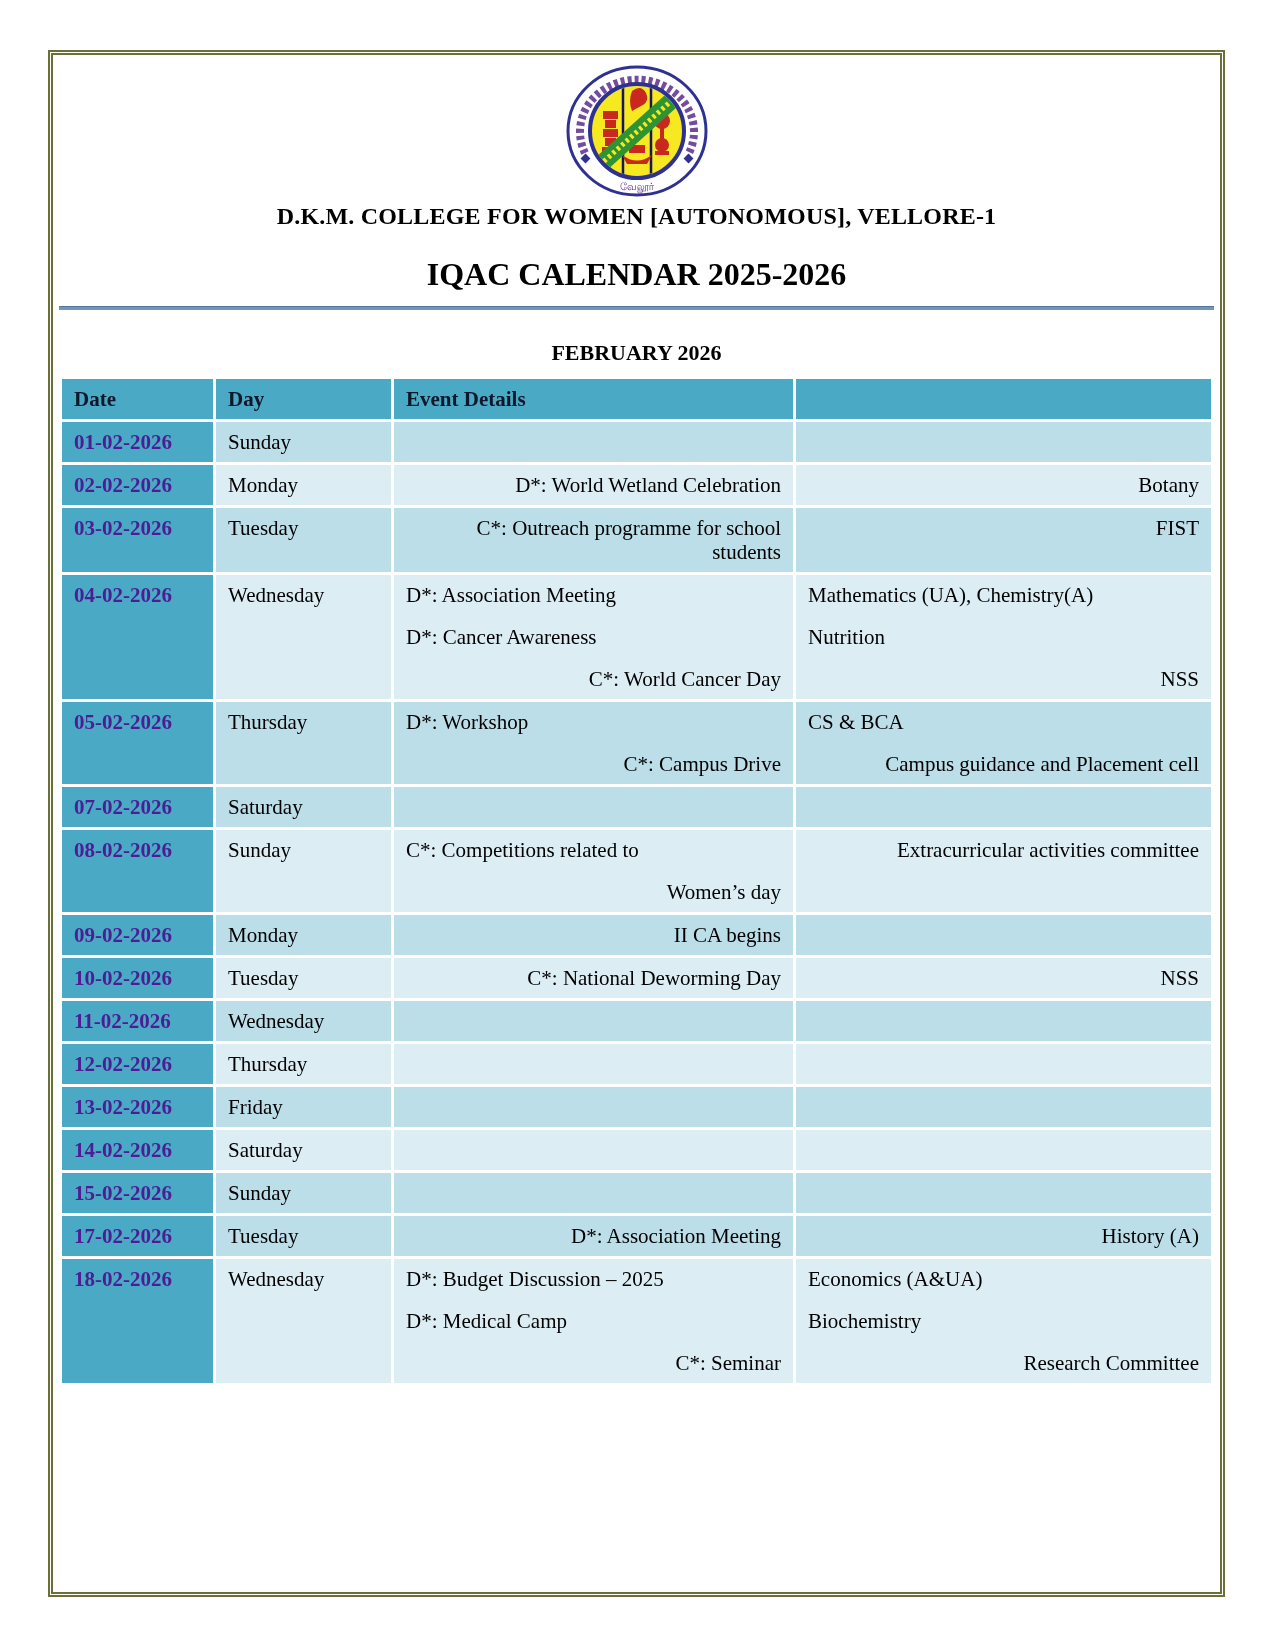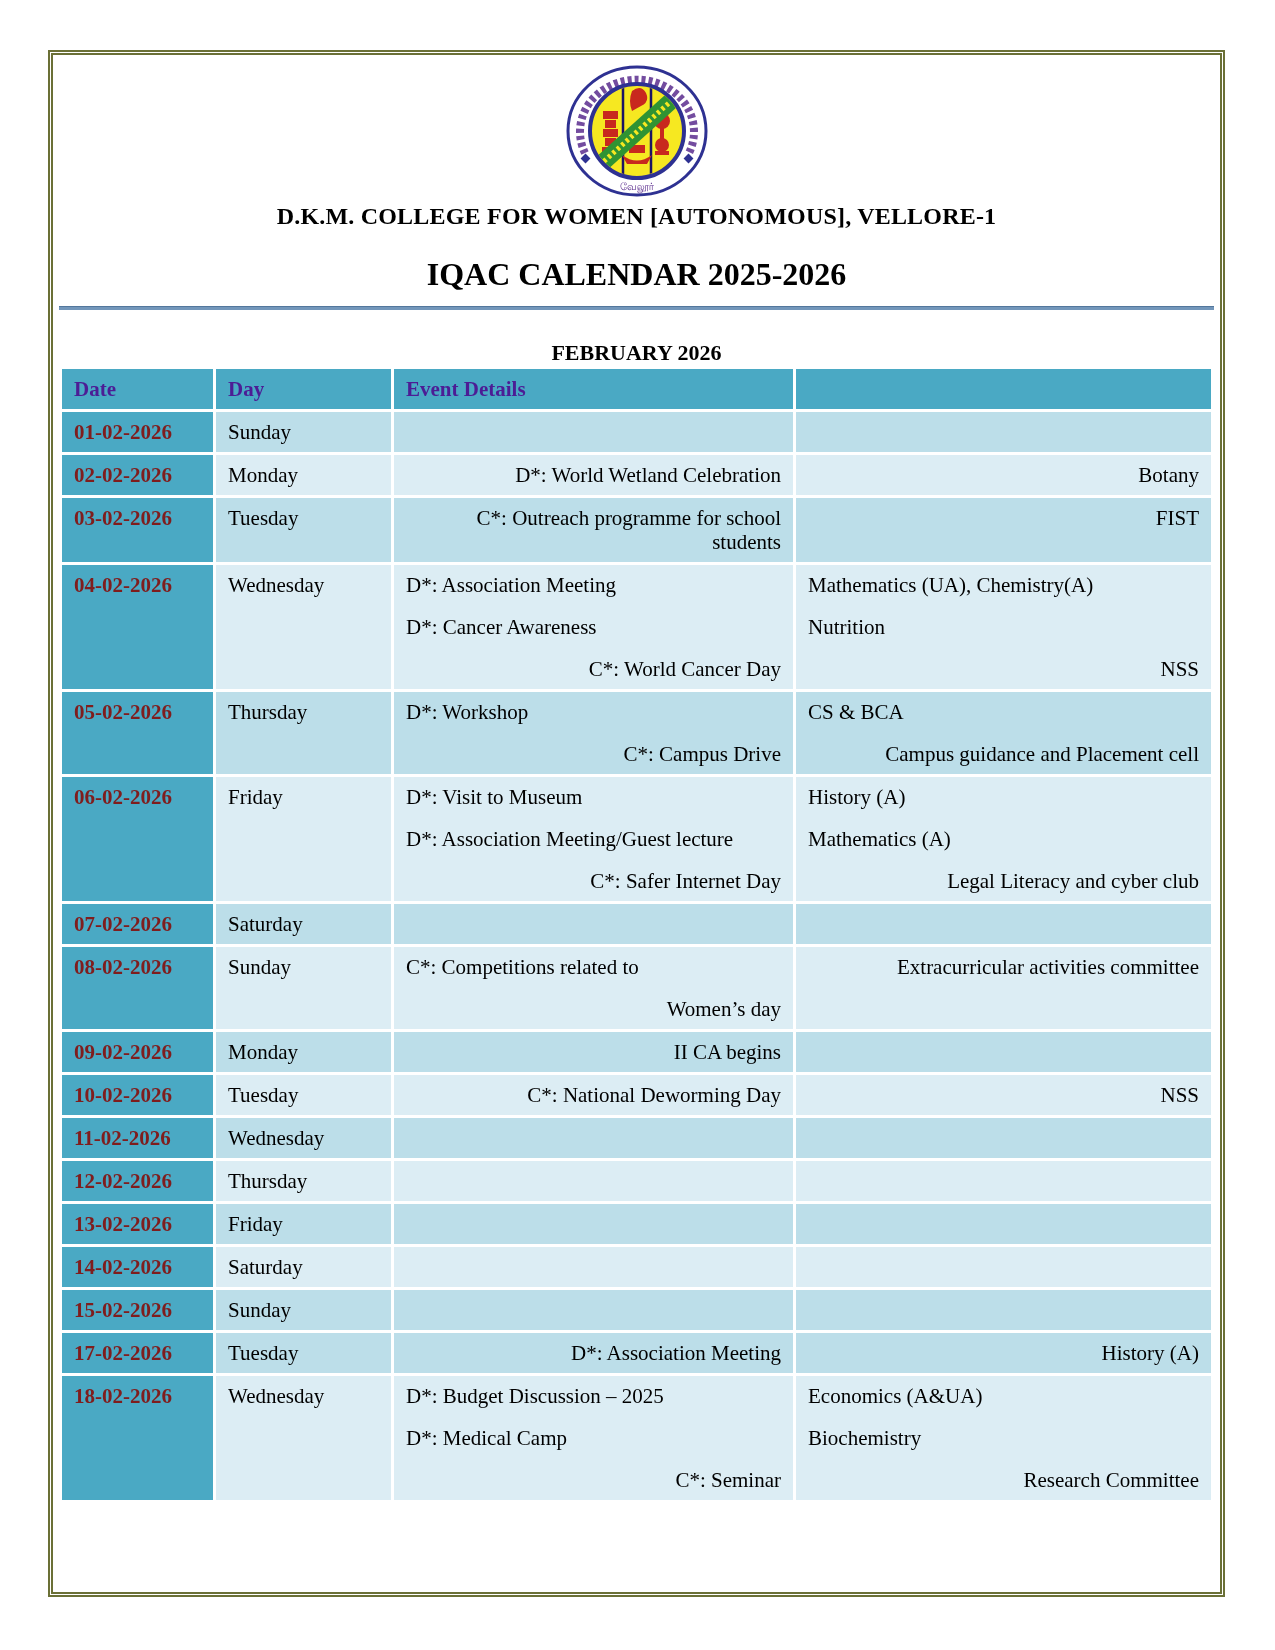--- a/index.html
+++ b/index.html
@@ -21,36 +21,36 @@
     letter-spacing:0.2px;
   }
   .doc-title {
     font-size:32px; font-weight:bold; text-align:center; margin:26px 0 0 0;
   }
   .rule {
     height:3px; background:#7296BA; border-top:1px solid #53779C;
     margin:13px 2px 0 2px;
   }
   .month-title {
-    font-size:22px; font-weight:bold; text-align:center; margin:30px 0 0 0;
+    font-size:22px; font-weight:bold; text-align:center; margin:30px 0 10px 0;
   }
 
   table.calendar {
     width:1152px; margin-left:2px; border-collapse:collapse; table-layout:fixed;
   }
   table.calendar th, table.calendar td {
     border:3px solid #ffffff; vertical-align:top;
     font-size:21px; line-height:24px; padding:8px 12px;
     overflow:hidden; word-wrap:break-word;
   }
   table.calendar th {
-    background:#4AA9C4; color:#4c1d95; text-align:left; font-weight:bold;
+    background:#4AA9C4; color:#0f172a; text-align:left; font-weight:bold;
   }
   td.date-cell {
-    background:#4AA9C4; color:#7f1d1d; font-weight:bold; white-space:nowrap;
+    background:#4AA9C4; color:#4c1d95; font-weight:bold; white-space:nowrap;
   }
   tr.stripe-a td.day-cell, tr.stripe-a td.event-cell, tr.stripe-a td.dept-cell { background:#BCDEE9; }
   tr.stripe-b td.day-cell, tr.stripe-b td.event-cell, tr.stripe-b td.dept-cell { background:#DCEDF4; }
   p.line { margin:0 0 18px 0; }
   p.line:last-child { margin-bottom:0;text-align:right; }
 </style>
 </head>
 <body>
 
 <div class="frame">
@@ -170,34 +170,20 @@
     <td class="day-cell">Thursday</td>
     <td class="event-cell">
               <p class="line">D*: Workshop</p>
               <p class="line">C*: Campus Drive</p>
             </td>
     <td class="dept-cell">
               <p class="line">CS &amp; BCA</p>
               <p class="line">Campus guidance and Placement cell</p>
             </td>
   </tr>
-          <tr class="stripe-b">
-    <td class="date-cell">06-02-2026</td>
-    <td class="day-cell">Friday</td>
-    <td class="event-cell">
-              <p class="line">D*: Visit to Museum</p>
-              <p class="line">D*: Association Meeting/Guest lecture</p>
-              <p class="line">C*: Safer Internet Day</p>
-            </td>
-    <td class="dept-cell">
-              <p class="line">History (A)</p>
-              <p class="line">Mathematics (A)</p>
-              <p class="line">Legal Literacy and cyber club</p>
-            </td>
-  </tr>
           <tr class="stripe-a">
     <td class="date-cell">07-02-2026</td>
     <td class="day-cell">Saturday</td>
     <td class="event-cell"></td>
     <td class="dept-cell"></td>
   </tr>
           <tr class="stripe-b">
     <td class="date-cell">08-02-2026</td>
     <td class="day-cell">Sunday</td>
     <td class="event-cell">

